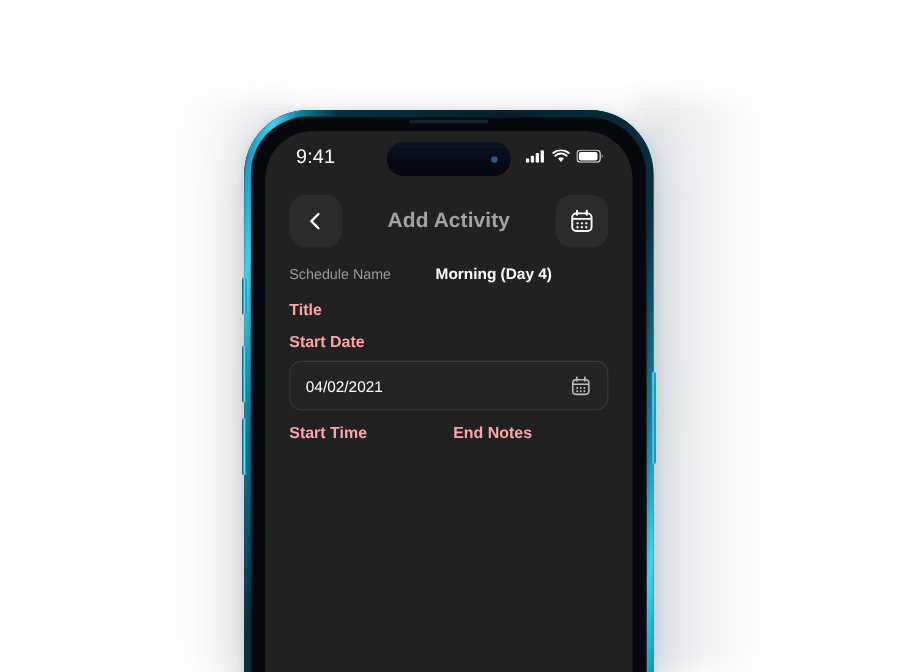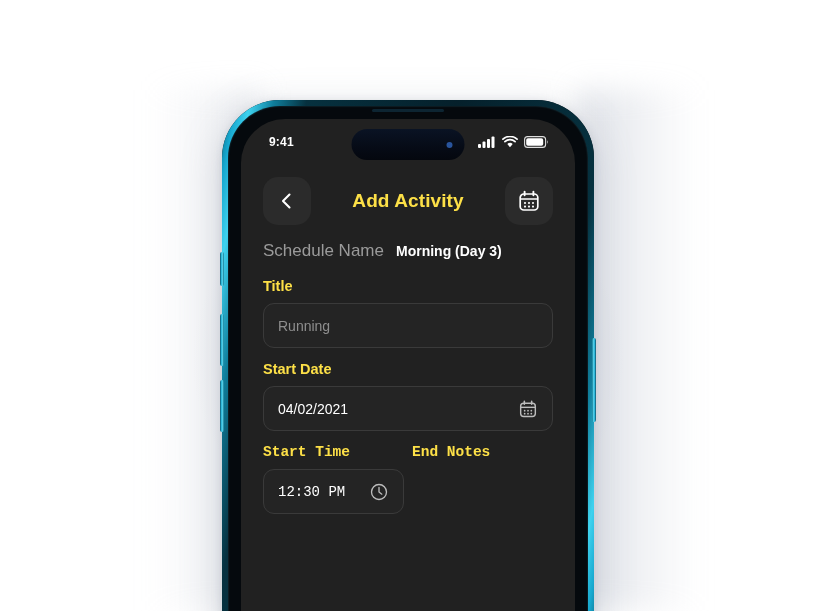--- a/index.html
+++ b/index.html
@@ -120,22 +120,22 @@
     position: relative;
     height: 46px;
     display: flex;
     align-items: center;
     justify-content: space-between;
     padding: 0 26px 0 28px;
     box-sizing: border-box;
     color: #ffffff;
   }
   .clock {
-    font-size: 12px;
-    font-weight: bold;
+    font-size: 18px;
+    font-weight: normal;
     letter-spacing: 0.2px;
   }
   .status-icons {
     display: flex;
     align-items: center;
     gap: 6px;
   }
 
   
   .island {
@@ -186,49 +186,49 @@
     display: flex;
     align-items: center;
     justify-content: center;
     border: none;
     padding: 0;
     cursor: pointer;
   }
   .page-title {
     font-size: 19px;
     font-weight: bold;
-    color: #fde047;
+    color: #a3a3a3;
     letter-spacing: 0.1px;
   }
 
   
   .content {
     padding: 10px 22px 0 22px;
   }
   .meta-row {
     display: flex;
     align-items: baseline;
     margin-bottom: 17px;
   }
   .meta-label {
     width: 133px;
     flex: none;
-    font-size: 17px;
+    font-size: 13px;
     color: #9a9a9a;
   }
   .meta-value {
     font-size: 14px;
     font-weight: bold;
     color: #ffffff;
   }
 
   .field-label {
     font-size: 14.5px;
     font-weight: bold;
-    color: #fde047;
+    color: #fca5a5;
     margin: 13px 0 9px 0;
   }
 
   .input-box {
     height: 45px;
     border: 1px solid #3a3a3a;
     border-radius: 11px;
     background: #242424;
     display: flex;
     align-items: center;
@@ -239,21 +239,20 @@
   .input-text {
     font-size: 14px;
     color: #ffffff;
     flex: 1;
   }
   .input-text.placeholder { color: #8e8e8e; }
 
   .row-2 {
     display: flex;
     gap: 8px;
-    font-family: Liberation Mono, monospace;
   }
   .col { flex: 1; min-width: 0; }
 
   .trailing-icon {
     flex: none;
     display: flex;
     align-items: center;
     justify-content: center;
     cursor: pointer;
   }
@@ -339,28 +338,25 @@
               <circle cx="16" cy="17.6" r="1.05" fill="#ffffff"></circle>
             </svg>
           </span>
         </button>
       </div>
 
       <div class="content">
 
         <div class="meta-row">
           <div class="meta-label">Schedule Name</div>
-          <div class="meta-value">Morning (Day 3)</div>
+          <div class="meta-value">Morning (Day 4)</div>
         </div>
 
 
         <div class="field-label">Title</div>
-        <div class="input-box">
-          <div class="input-text placeholder">Running</div>
-        </div>
 
         <div class="field-label">Start Date</div>
         <div class="input-box">
           <div class="input-text">04/02/2021</div>
           <span class="trailing-icon">
             <svg width="20" height="20" viewBox="0 0 24 24">
               <rect x="3.2" y="5" width="17.6" height="16" rx="3.6" fill="none" stroke="#bdbdbd" stroke-width="1.7"></rect>
               <path d="M3.4 10 H20.6" stroke="#bdbdbd" stroke-width="1.7"></path>
               <path d="M7.6 2.6 V6.2 M16.4 2.6 V6.2" stroke="#bdbdbd" stroke-width="1.9" stroke-linecap="round"></path>
               <circle cx="8" cy="14" r="1.05" fill="#bdbdbd"></circle>
@@ -369,29 +365,20 @@
               <circle cx="8" cy="17.6" r="1.05" fill="#bdbdbd"></circle>
               <circle cx="12" cy="17.6" r="1.05" fill="#bdbdbd"></circle>
               <circle cx="16" cy="17.6" r="1.05" fill="#bdbdbd"></circle>
             </svg>
           </span>
         </div>
 
         <div class="row-2">
           <div class="col">
             <div class="field-label">Start Time</div>
-            <div class="input-box">
-              <div class="input-text">12:30 PM</div>
-              <span class="trailing-icon">
-                <svg width="20" height="20" viewBox="0 0 24 24">
-                  <circle cx="12" cy="12" r="9" fill="none" stroke="#bdbdbd" stroke-width="1.6"></circle>
-                  <path d="M12 6.6 V12 l3.4 2.6" stroke="#bdbdbd" stroke-width="1.6" fill="none" stroke-linecap="round" stroke-linejoin="round"></path>
-                </svg>
-              </span>
-            </div>
           </div>
 
           <div class="col">
             <div class="field-label">End Notes</div>
           </div>
         </div>
 
 
       </div>
     </div>

